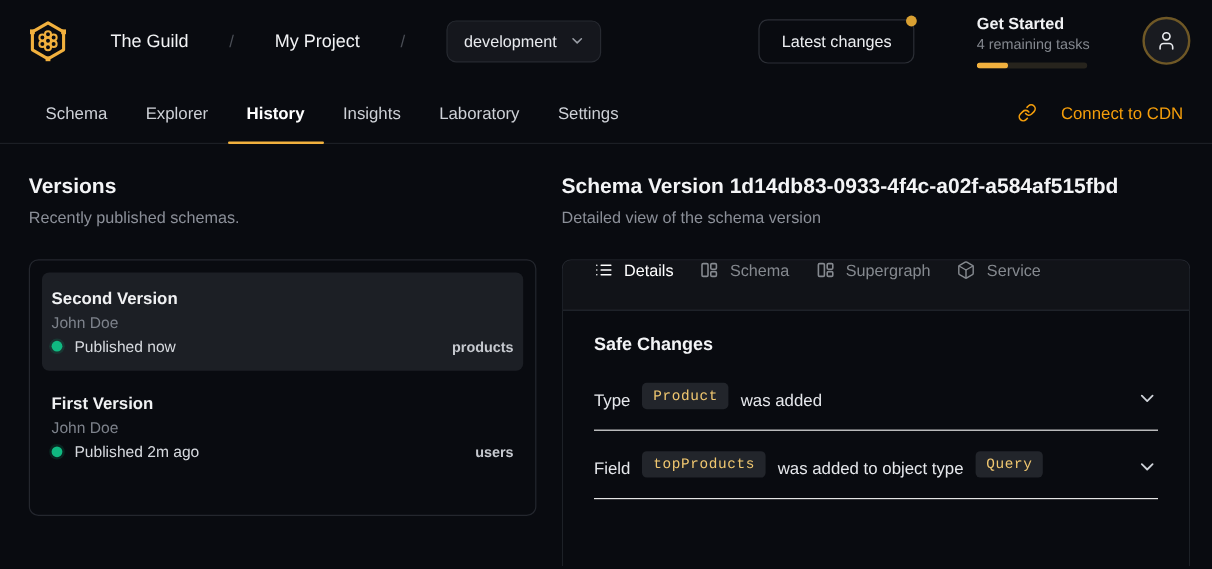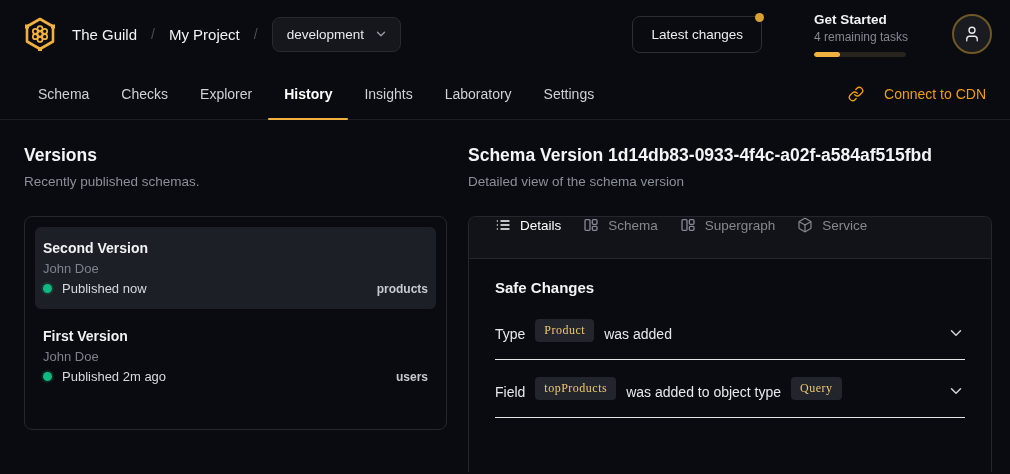--- a/index.html
+++ b/index.html
@@ -10,21 +10,21 @@
     font-family:"Liberation Sans", sans-serif;
     -webkit-font-smoothing:antialiased;
   }
   svg { display:block; }
 
   
   .topbar {
     height:68px; display:flex; align-items:center;
     padding:0 18px 0 22px;
   }
-  .brand-group { display:flex; align-items:center; }
+  .brand-group { display:flex; align-items:center;gap:20px; }
   .logo { width:36px; height:36px; margin-right:14px; cursor:pointer; }
   .brand, .project { font-size:15px; font-weight:500; color:#f2f3f5; cursor:pointer; }
   .sep { color:#4a4e56; font-size:14px; margin:0 14px; }
   .target-select {
     display:flex; align-items:center; gap:10px;
     background:#15171d; border:1px solid #272a31; border-radius:8px;
     color:#e8eaee; font-size:13.5px; font-family:inherit;
     padding:9px 12px 9px 14px; cursor:pointer;
   }
   .target-select .chev { color:#9a9ea6; }
@@ -109,21 +109,21 @@
   .ptab { display:flex; align-items:center; gap:9px; font-size:13.5px; color:#85898f; cursor:pointer; }
   .ptab.active { color:#ffffff; font-weight:500; }
   .panel-body { padding:2px 26px 0 26px; }
   .panel-body h3 { font-size:15px; font-weight:700; color:#f3f4f6; margin:18px 0 6px; }
   .change-row {
     display:flex; align-items:flex-end; gap:10px;
     padding:17px 0; border-bottom:1px solid #e5e5e5;
     font-size:14px; color:#e6e8ec; cursor:pointer;
   }
   .code-badge {
-    font-family:Liberation Serif, serif;
+    font-family:Liberation Mono, monospace;
     font-size:12px; letter-spacing:0.5px;
     color:#f0c770; background:#22252b;
     padding:4px 9px; border-radius:4px; white-space:nowrap;
   }
   .row-chev { margin-left:auto; color:#cfd3d9; }
 </style>
 </head>
 <body>
 
 <div>
@@ -177,21 +177,20 @@
               <path d="M19 21v-2a4 4 0 0 0-4-4H9a4 4 0 0 0-4 4v2"></path>
               <circle cx="12" cy="7" r="4"></circle>
             </svg>
         </span>
       </button>
     </div>
   </header>
 
   <nav class="tabs-nav">
     <a class="tab">Schema</a>
-    <a class="tab">Checks</a>
     <a class="tab">Explorer</a>
     <a class="tab active">History</a>
     <a class="tab">Insights</a>
     <a class="tab">Laboratory</a>
     <a class="tab">Settings</a>
     <a class="cdn-link">
       <span>
         <svg width="16" height="16" viewBox="0 0 24 24" fill="none" stroke="currentColor" stroke-width="2" stroke-linecap="round" stroke-linejoin="round">
             <path d="M10 13a5 5 0 0 0 7.54.54l3-3a5 5 0 0 0-7.07-7.07l-1.72 1.71"></path>
             <path d="M14 11a5 5 0 0 0-7.54-.54l-3 3a5 5 0 0 0 7.07 7.07l1.71-1.71"></path>

